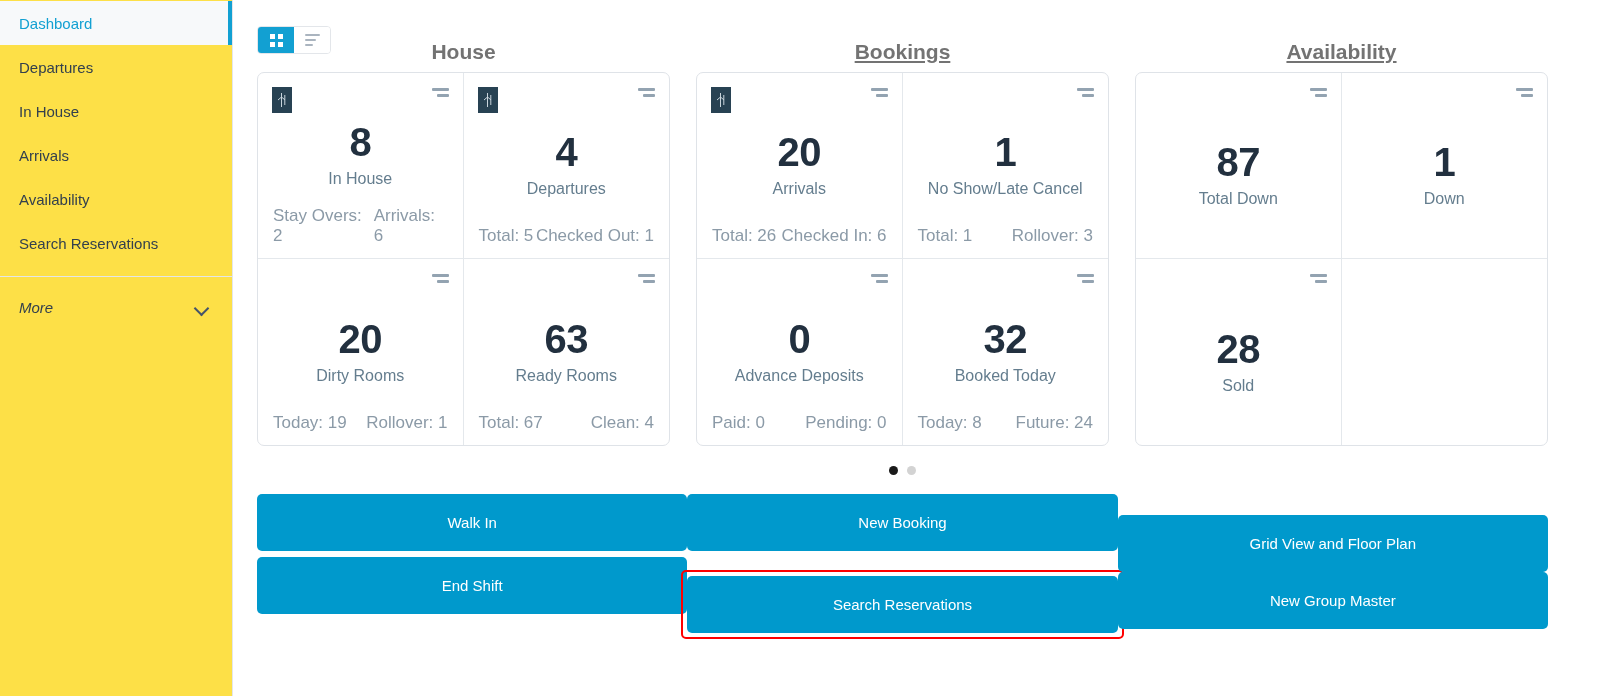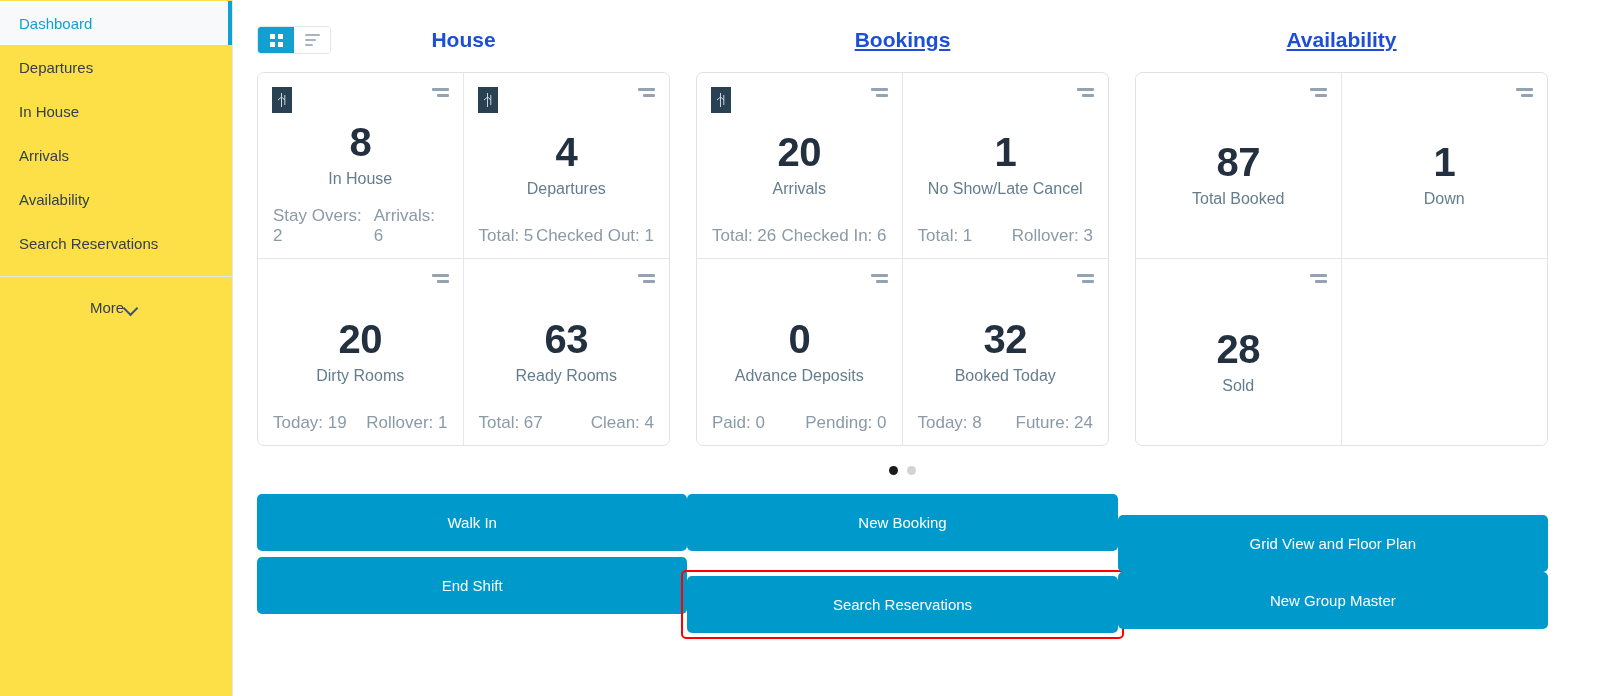--- a/index.html
+++ b/index.html
@@ -38,23 +38,24 @@
     position: absolute;
     right: 0; top: 0; bottom: 0;
     width: 4px;
     background: #12a0d2;
   }
   .nav-sep {
     height: 1px; background: #e3e6ea;
     margin: 11px 0 0 0;
   }
   .nav-item.more {
-    justify-content: center;
+    justify-content: space-between;
     padding-right: 22px;
     margin-top: 8px;
+    font-style: italic;
   }
   .chev {
     width: 15px; height: 9px;
     position: relative;
   }
   .chev::before {
     content: "";
     position: absolute; left: 1px; top: 0;
     width: 9px; height: 9px;
     border-right: 2px solid #45546a;
@@ -113,22 +114,22 @@
     position: absolute;
     left: 0; right: 0; top: 0;
     display: flex;
     pointer-events: none;
   }
   .col-header {
     flex: 1 1 0;
     text-align: center;
     font-size: 21px;
     font-weight: bold;
-    color: #1d4ed8;
-    padding-top: 28px;
+    color: #737373;
+    padding-top: 40px;
   }
   .col-header + .col-header { margin-left: 26px; text-decoration: underline; }
 
   
   .groups {
     display: flex;
     gap: 26px;
   }
   .group {
     flex: 1 1 0;
@@ -439,21 +440,21 @@
       </section>
 
       <section class="group">
         <div class="kpi">
           <span class="menu-icon">
               <i></i>
               <i></i>
             </span>
           <div class="kpi-body">
             <div class="kpi-value">87</div>
-            <div class="kpi-label">Total Booked</div>
+            <div class="kpi-label">Total Down</div>
           </div>
           <div class="kpi-foot empty">
             <span></span>
             <span></span>
           </div>
         </div>
 
         <div class="kpi">
           <span class="menu-icon">
               <i></i>

